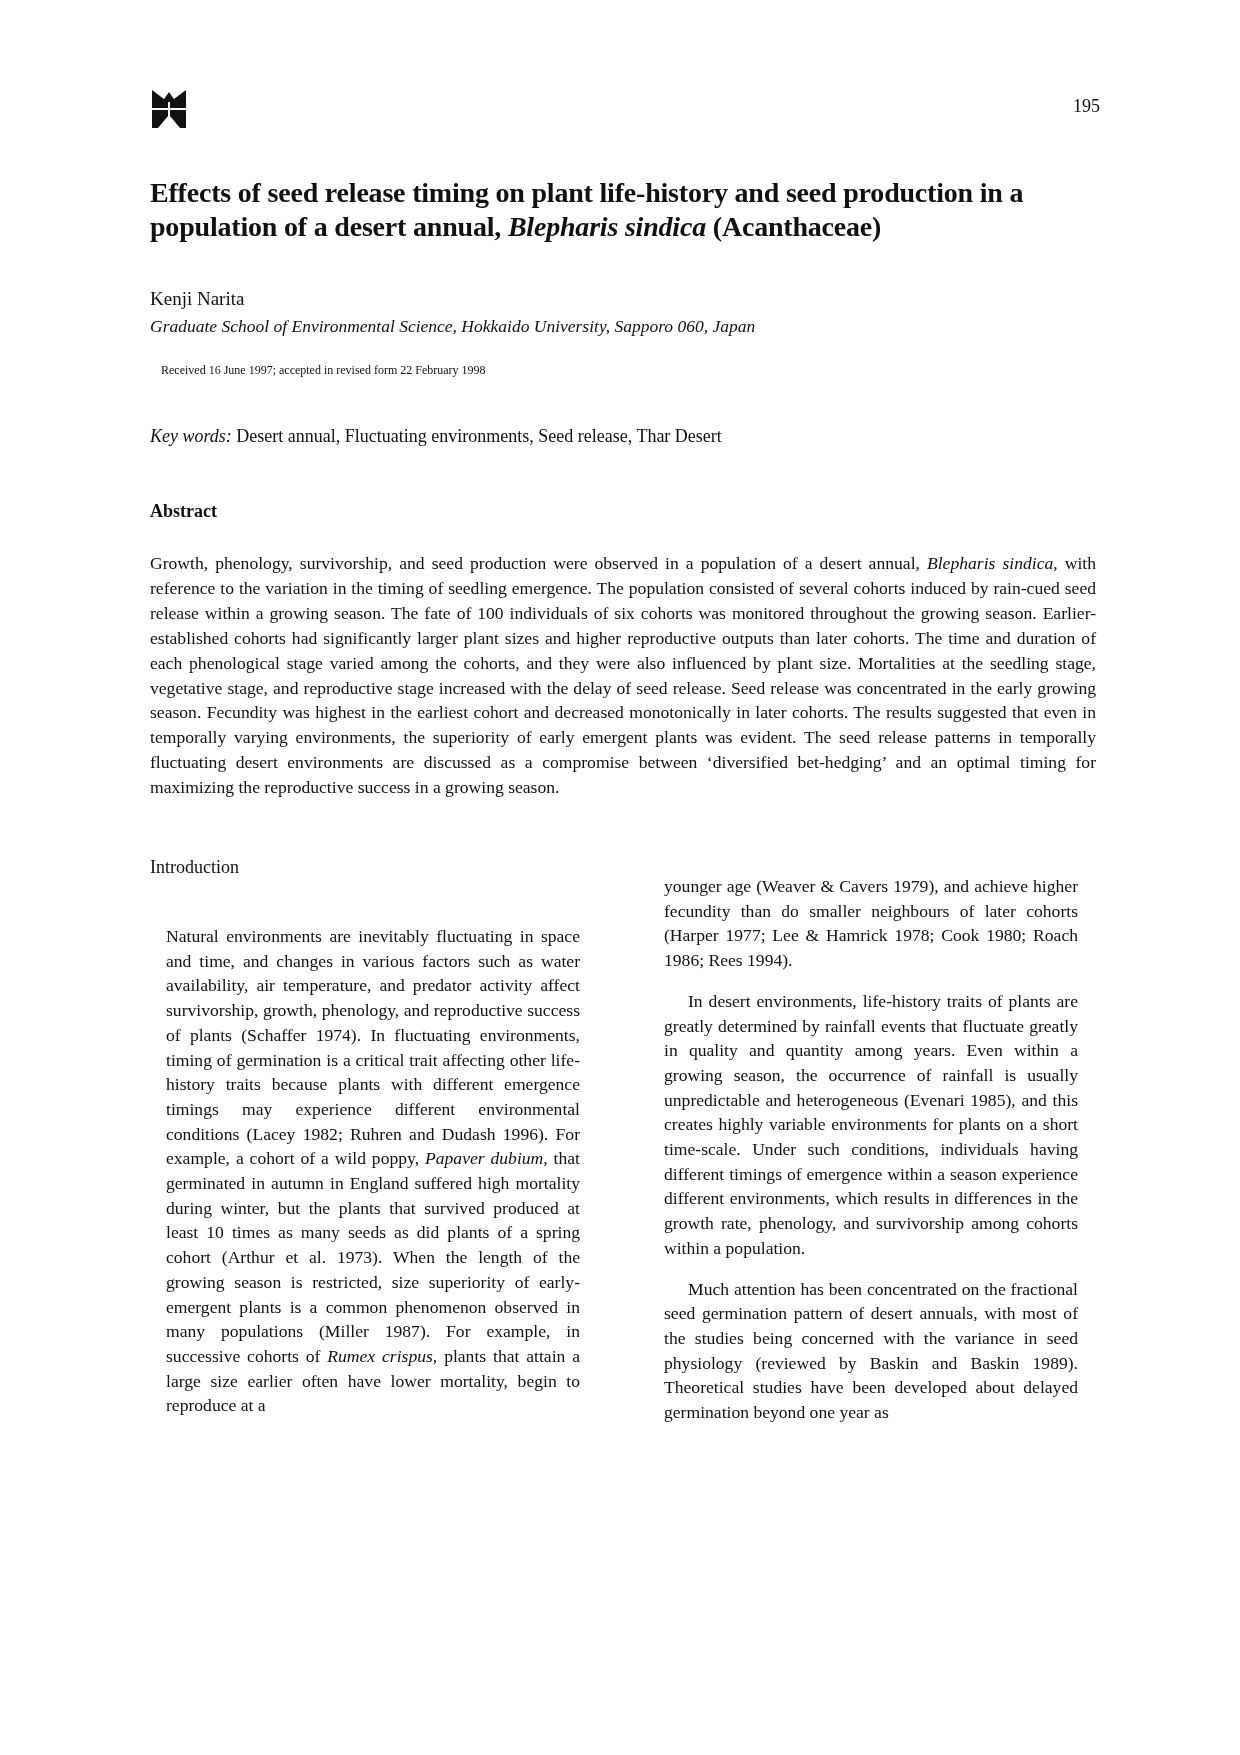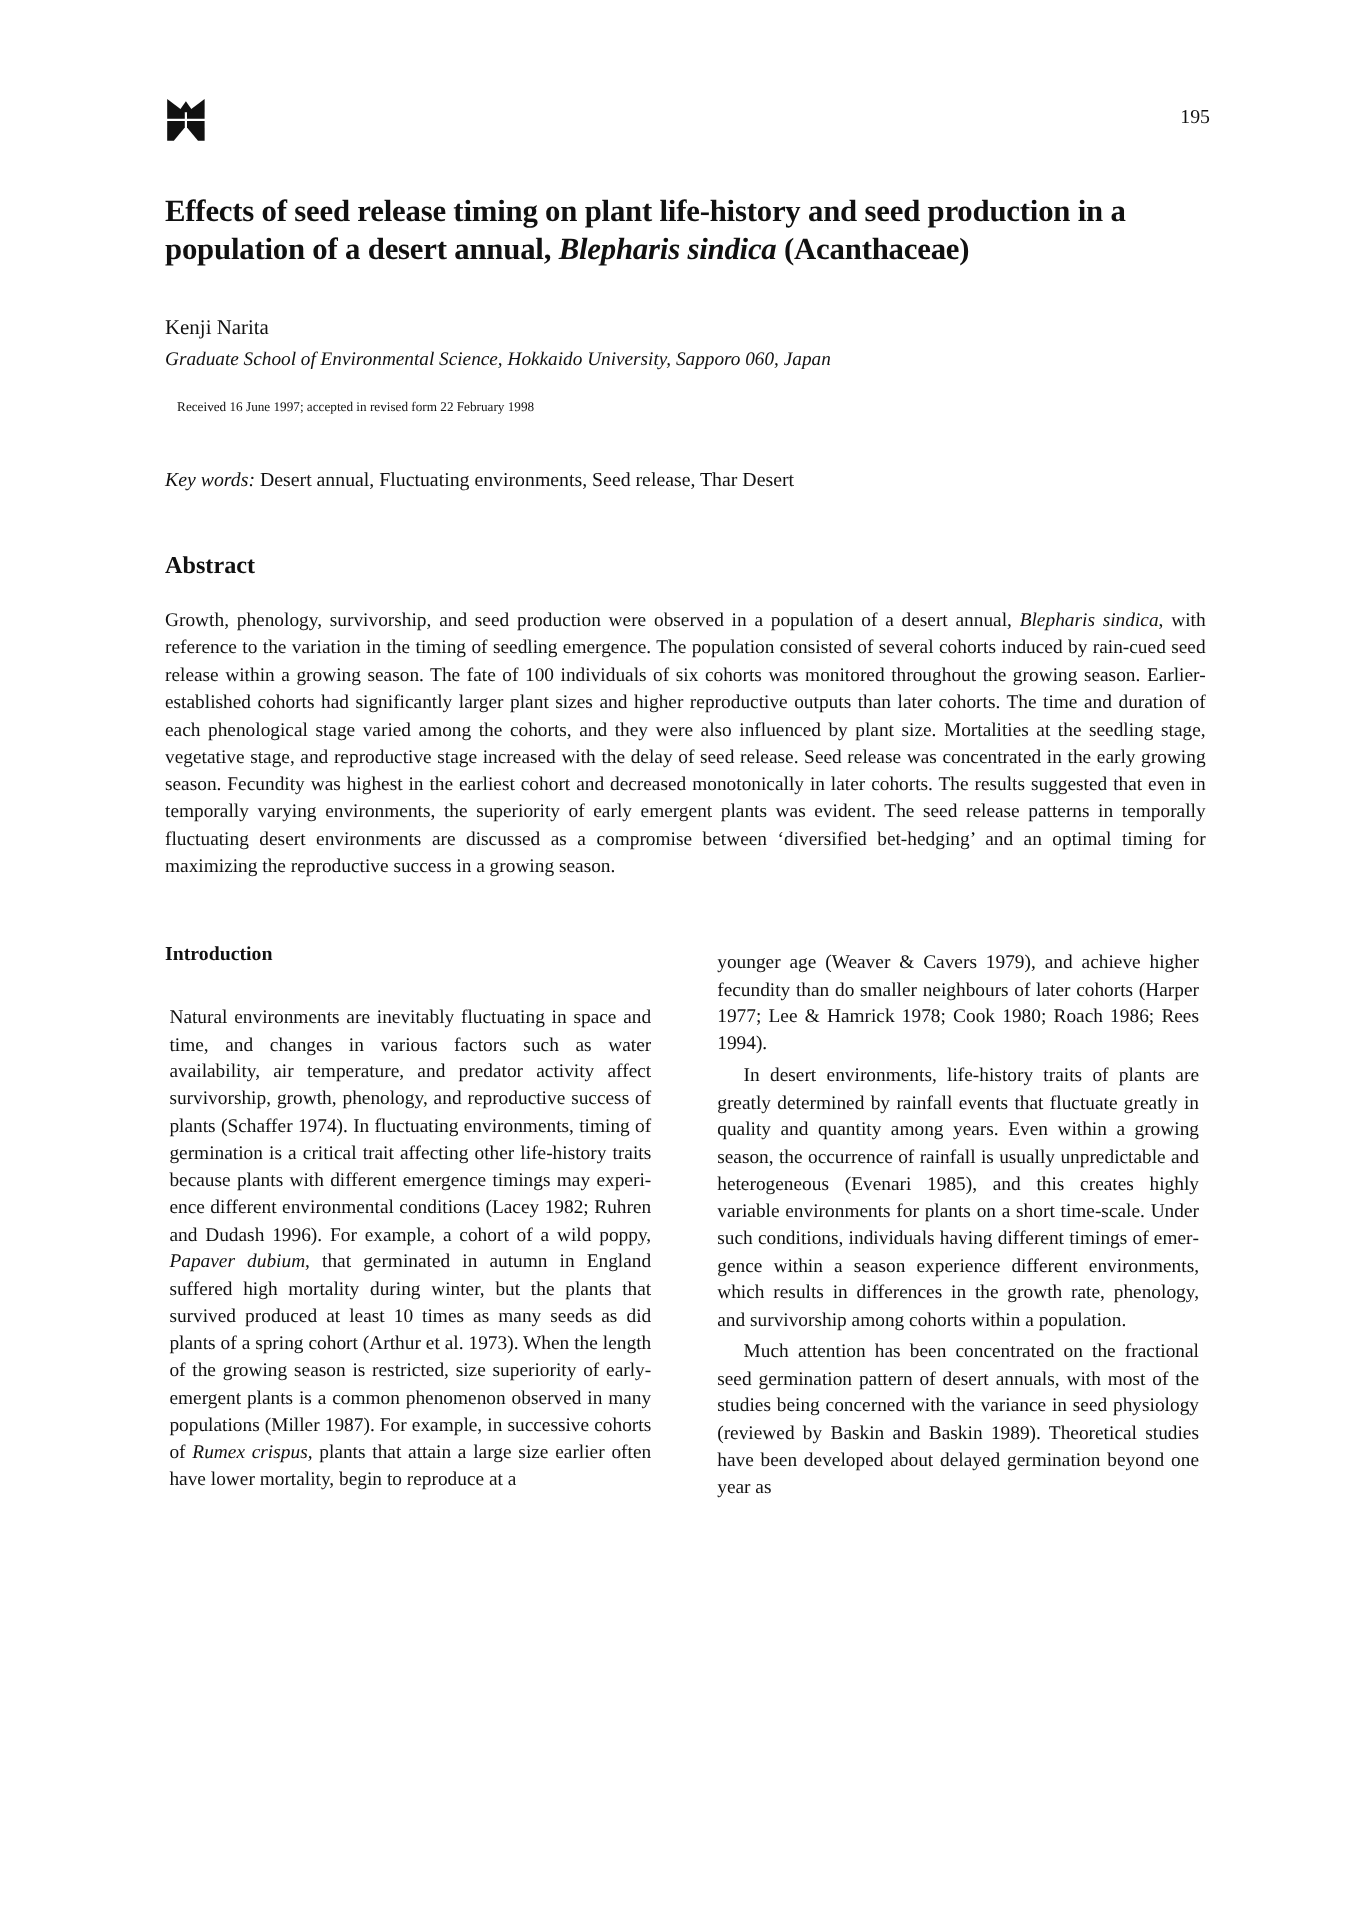--- a/index.html
+++ b/index.html
@@ -15,32 +15,32 @@
   .title {
     position: absolute; left: 150px; top: 176px; width: 960px;
     font-size: 28px; font-weight: bold; line-height: 34px; letter-spacing: -0.2px;
   }
   .title i { font-style: italic; }
   .author { position: absolute; left: 150px; top: 288px; font-size: 19px; }
   .affil { position: absolute; left: 150px; top: 316px; font-size: 17.5px; font-style: italic; }
   .received { position: absolute; left: 161px; top: 363px; font-size: 12px; }
   .keywords { position: absolute; left: 150px; top: 426px; font-size: 18px; }
   .keywords i { font-style: italic; }
-  .abs-head { position: absolute; left: 150px; top: 501px; font-size: 22px; font-weight: bold; }
+  .abs-head { position: absolute; left: 150px; top: 501px; font-size: 18px; font-weight: bold; }
   .abstract {
     position: absolute; left: 150px; top: 535px; width: 946px;
     font-size: 17.6px; line-height: 24.9px; text-align: justify; margin-top: 16px;
   }
   .abstract i { font-style: italic; }
-  .intro-head { position: absolute; left: 150px; top: 857px; font-size: 18px; font-weight: bold; }
+  .intro-head { position: absolute; left: 150px; top: 857px; font-size: 18px; font-weight: normal; }
   .col {
     position: absolute; width: 446px; font-size: 17.6px; line-height: 24.7px;
     text-align: justify; hyphens: manual;
   }
-  .col p { margin: 4px; }
+  .col p { margin: 16px; }
   .col p.indent { text-indent: 24px; }
   .col i { font-style: italic; }
   .col-left { left: 150px; top: 908px; }
   .col-right { left: 648px; top: 858px; }
 </style>
 </head>
 <body>
 
 <div class="header">
   <span class="logo">

